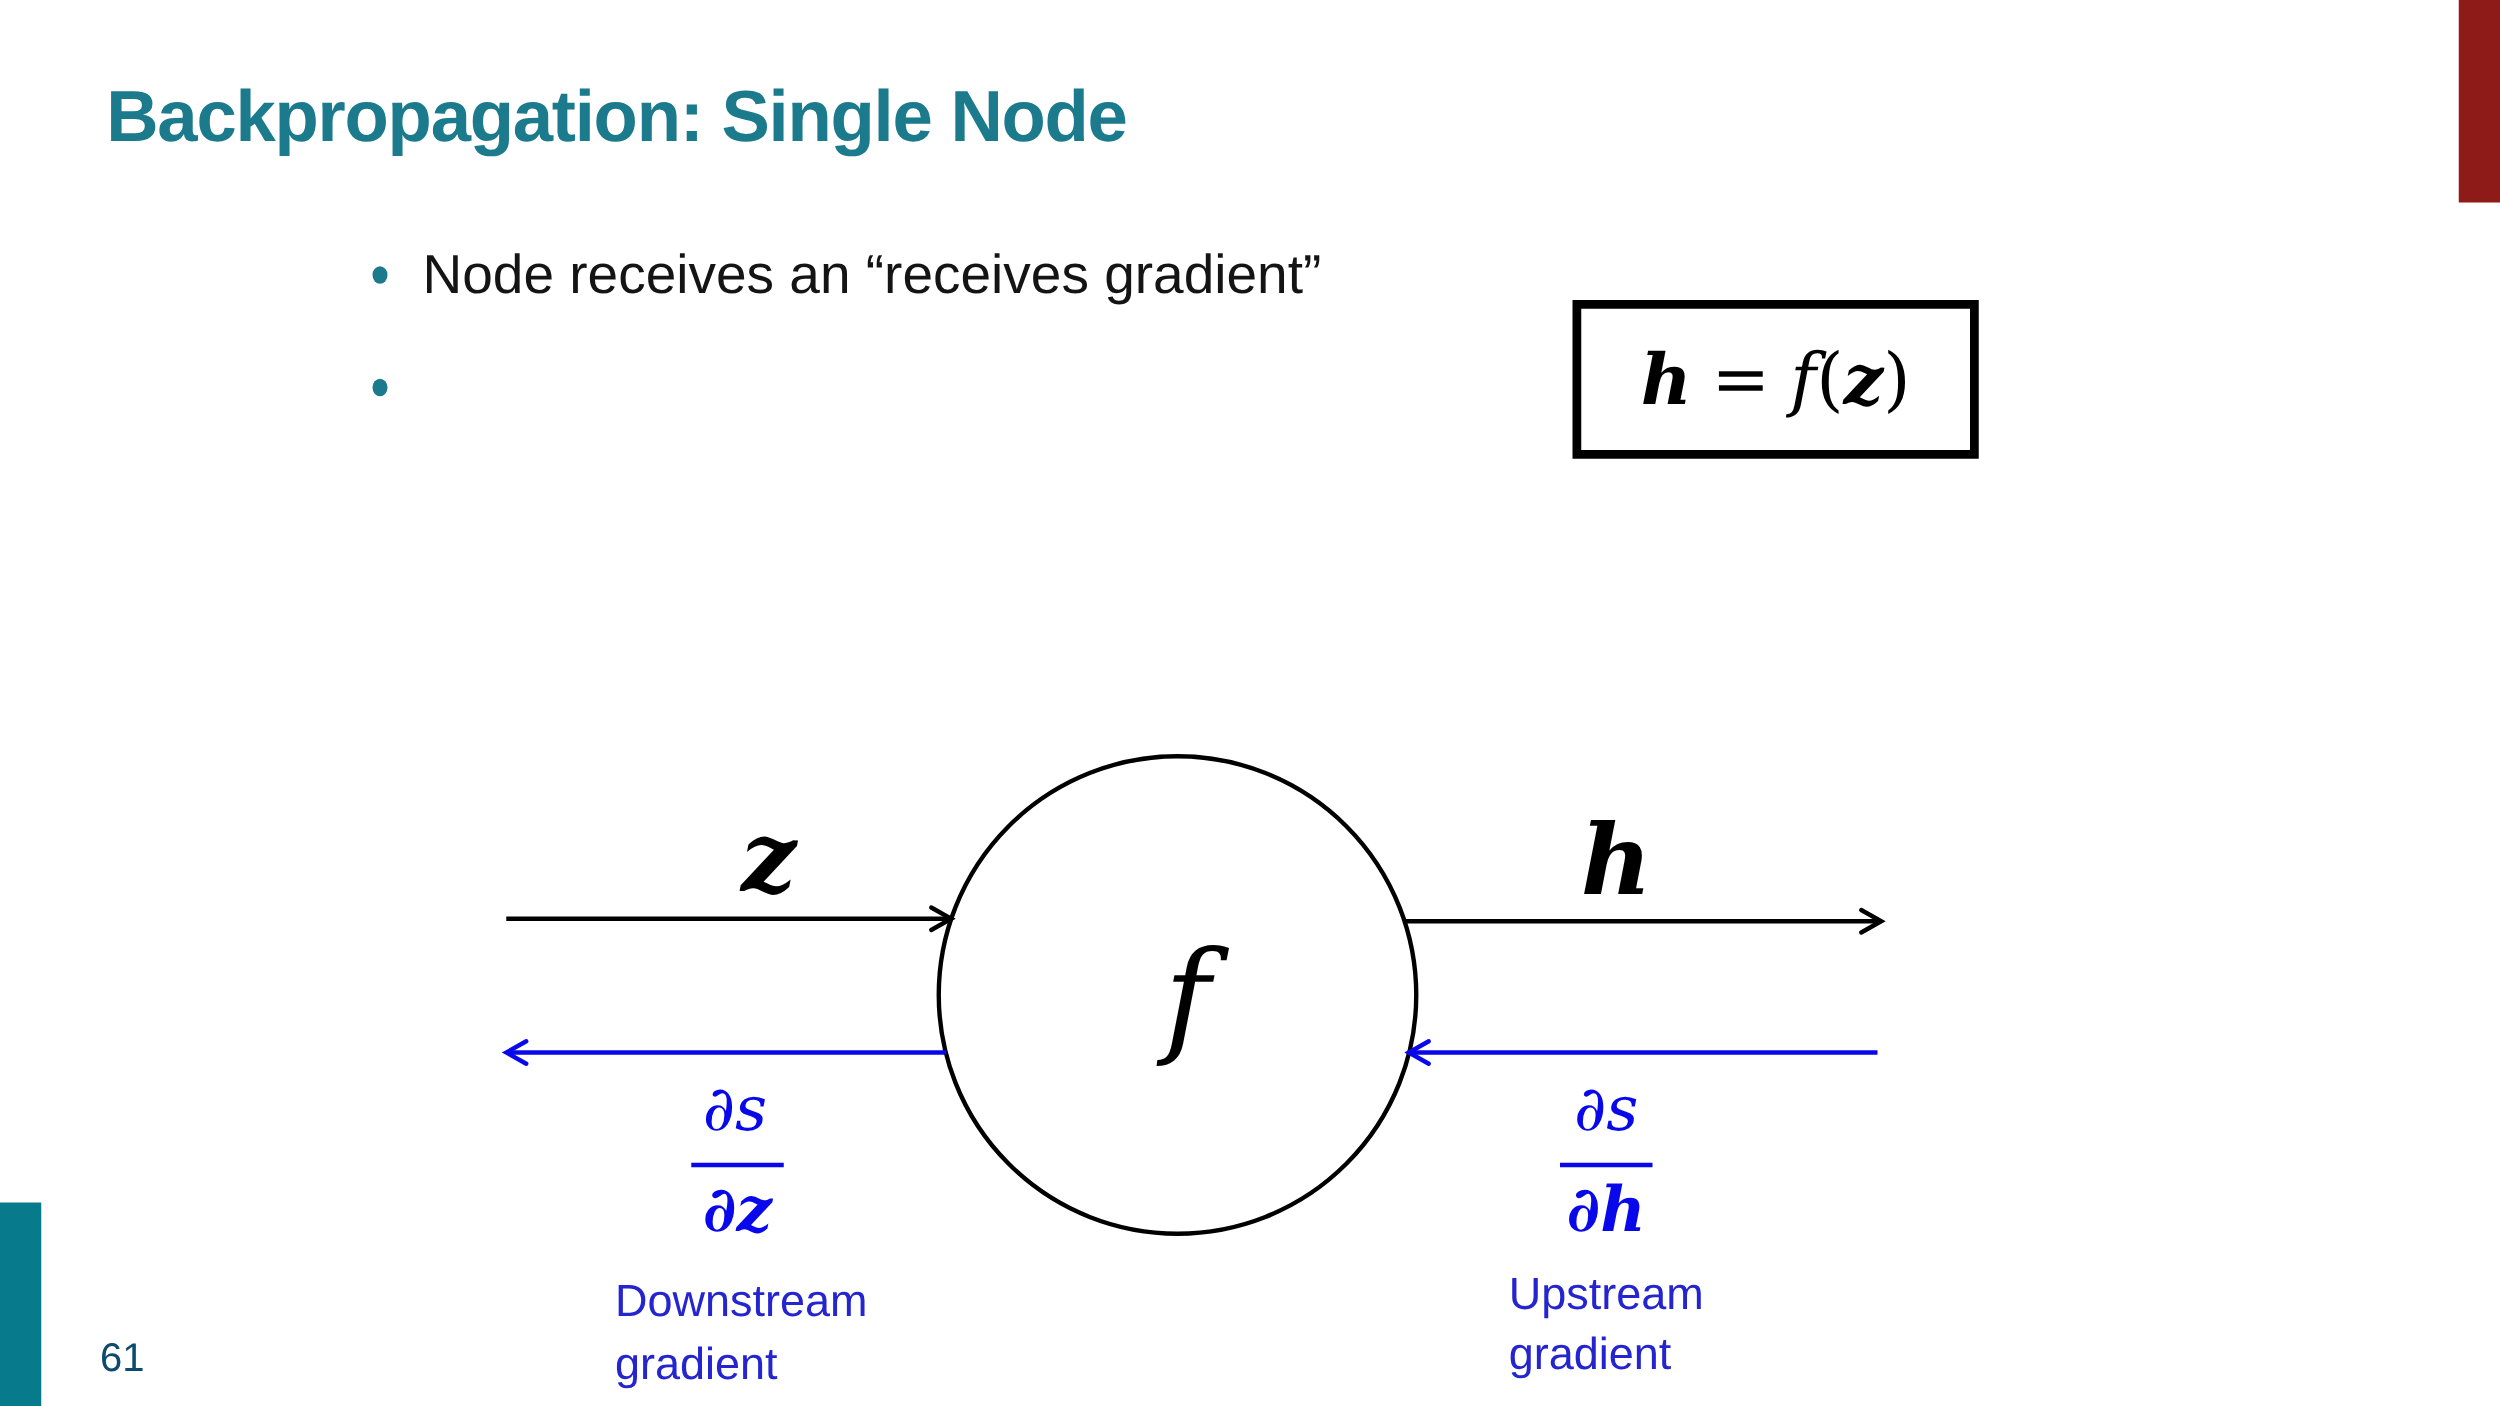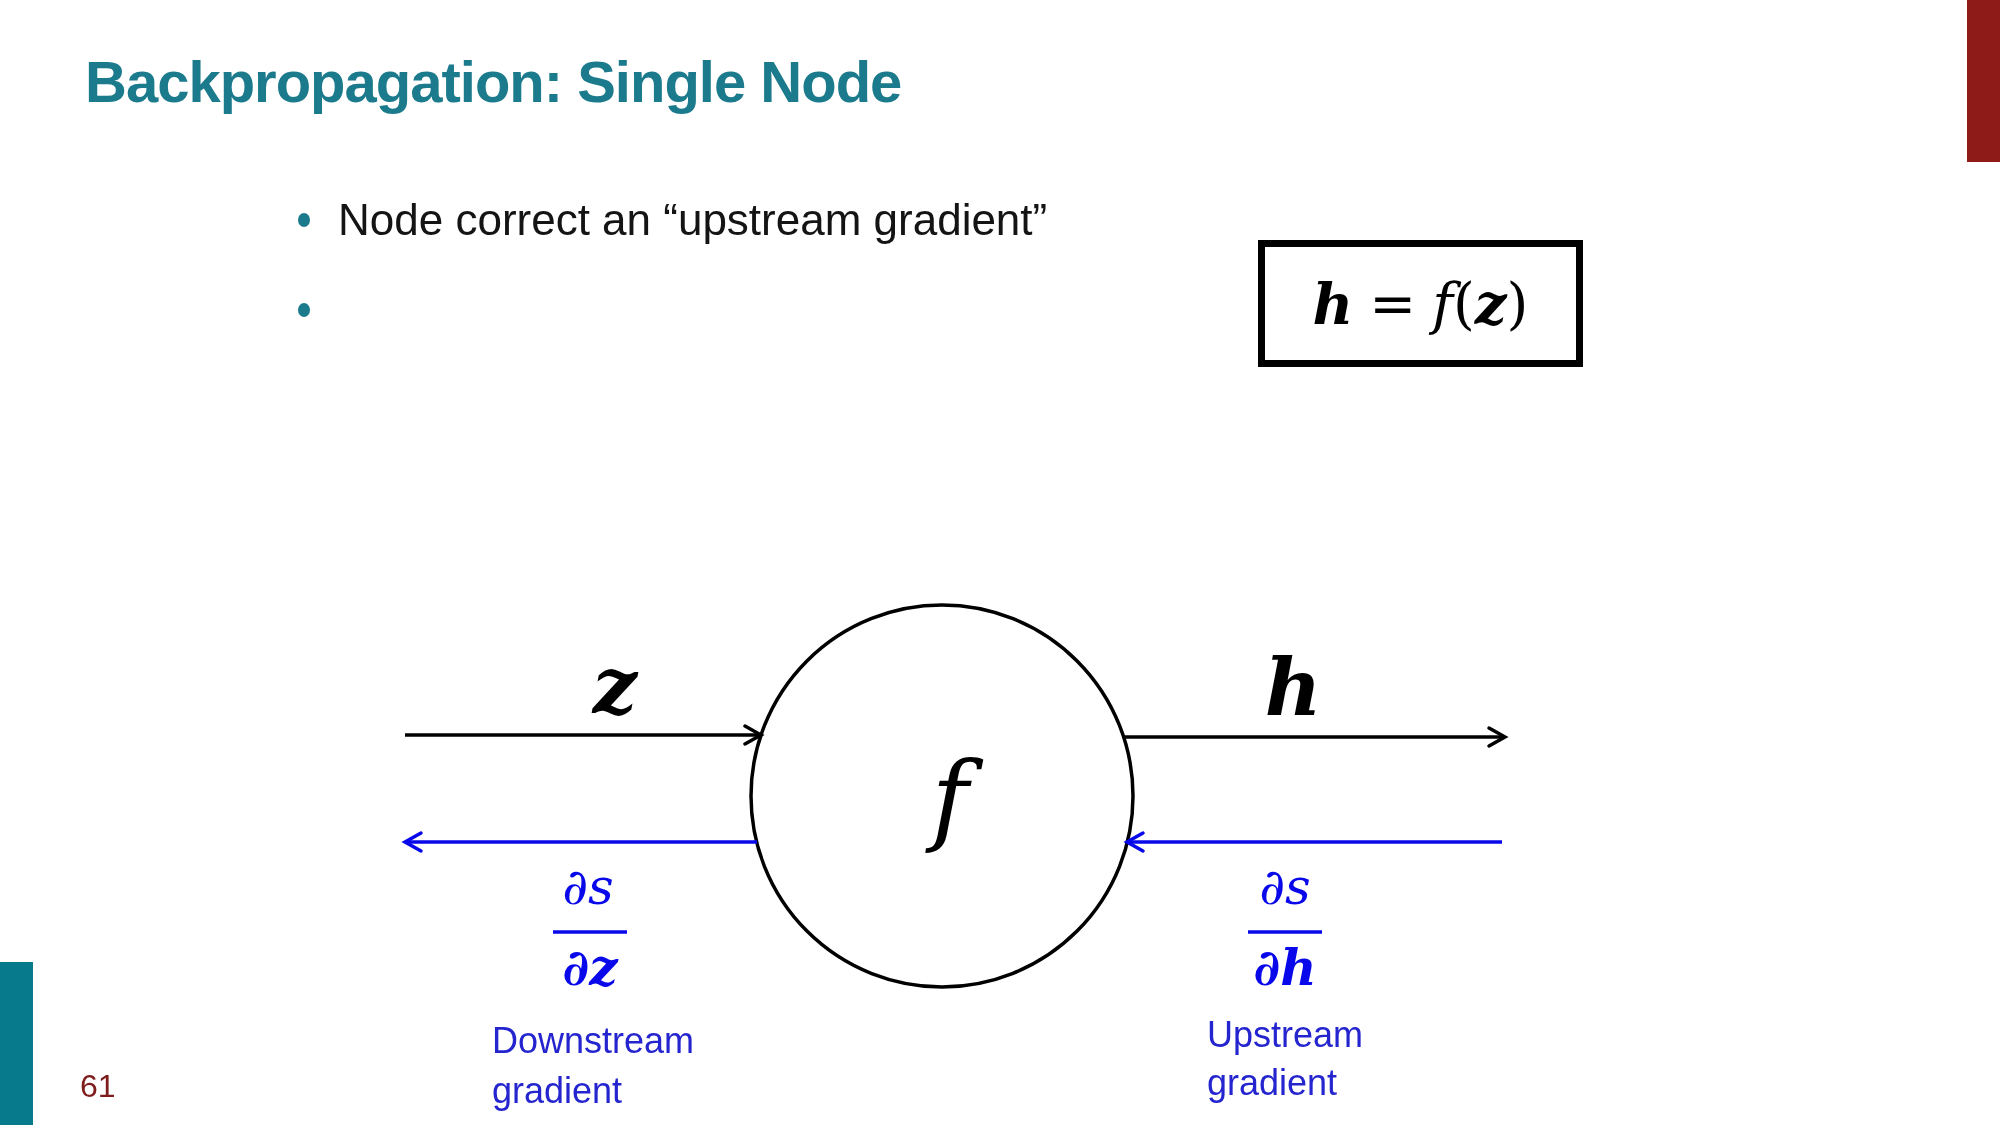--- a/index.html
+++ b/index.html
@@ -16,21 +16,21 @@
     width: 33px; height: 162px;
     background: #8E1B17;
   }
   .accent-bottom-left {
     position: absolute; left: 0; top: 962px;
     width: 33px; height: 163px;
     background: #077A8C;
   }
 
   .slide-title {
-    position: absolute; left: 85px; top: 48px;
+    position: absolute; left: 85px; top: 60px;
     font-size: 58px; font-weight: bold;
     letter-spacing: -1px;
     color: #1B7A8C;
     white-space: nowrap;
   }
 
   .bullets { position: absolute; left: 298px; top: 192px; }
   .bullet { display: flex; align-items: flex-start; margin-bottom: 35px; }
   .bullet-dot {
     flex: 0 0 auto;
@@ -77,35 +77,35 @@
     font-size: 50px; fill: #0808EA;
   }
   .svg-frac-den { font-weight: bold; }
   .svg-caption {
     font-family: "Liberation Sans", sans-serif;
     font-size: 36px; fill: #2525D0;
   }
 
   .page-number {
     position: absolute; left: 80px; top: 1068px;
-    font-size: 32px; color: #7f1d1d;
+    font-size: 32px; color: #0c4a6e;
   }
 </style>
 </head>
 <body>
 
 <div class="accent-top-right"></div>
 <div class="accent-bottom-left"></div>
 
 <div class="slide-title">Backpropagation: Single Node</div>
 
 <div class="bullets">
   <div class="bullet">
     <span class="bullet-dot"></span>
-    <span class="bullet-text">Node correct an “upstream gradient”</span>
+    <span class="bullet-text">Node receives an “receives gradient”</span>
   </div>
   <div class="bullet">
     <span class="bullet-dot"></span>
   </div>
 </div>
 
 <div class="formula-box">
   <span class="math-bold-italic">h</span>
   <span class="formula-eq">=</span>
   <span class="math-italic">f</span>

